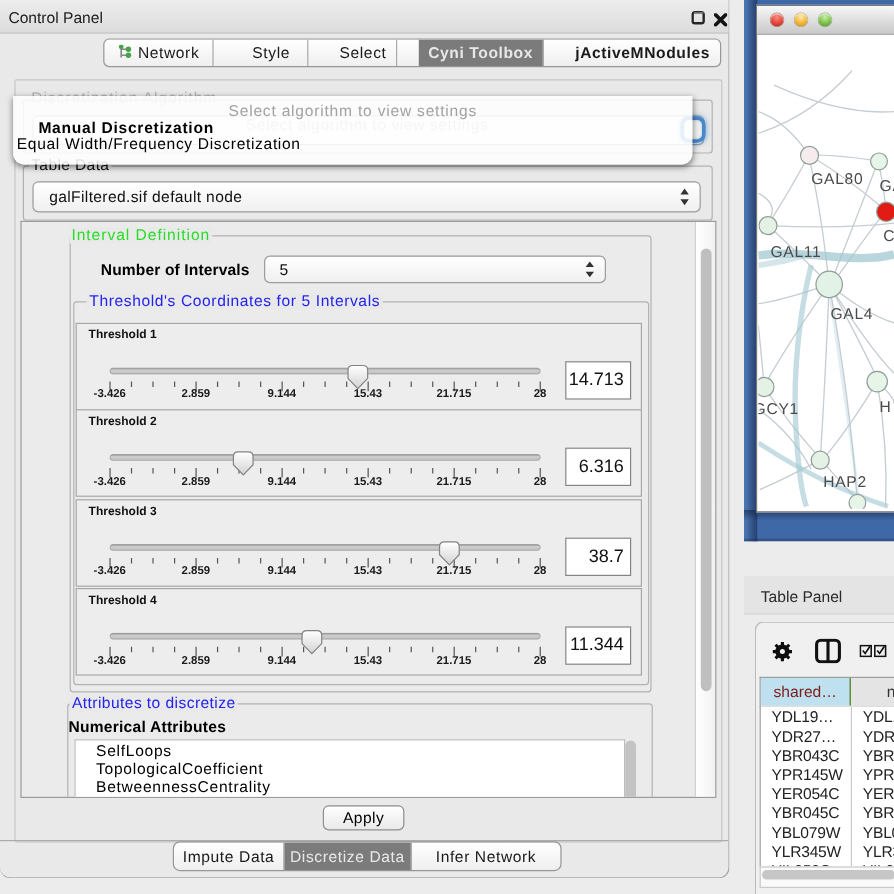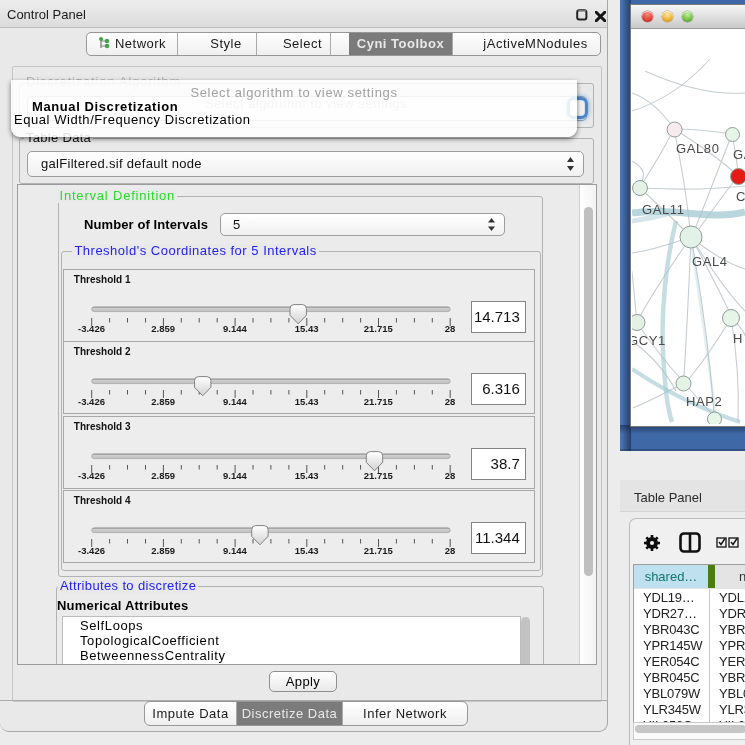--- a/index.html
+++ b/index.html
@@ -46,21 +46,21 @@
       <line x1="3" y1="2" x2="3" y2="11" stroke="#888" stroke-width="1.4"></line>
       <line x1="3" y1="4" x2="8" y2="4" stroke="#888" stroke-width="1.2"></line>
       <line x1="3" y1="9" x2="8" y2="9" stroke="#888" stroke-width="1.2"></line>
       <circle cx="3" cy="2" r="2" fill="#46a349"></circle>
           <circle cx="9" cy="4" r="2.3" fill="#46a349"></circle>
       <circle cx="9" cy="9" r="2.3" fill="#46a349"></circle>
         </svg>Network</div>
     <div style="width:60px;">Style</div>
     <div style="width:55px;">Select</div>
     <div class="sel" style="width:103px;font-weight:bold;">Cyni Toolbox</div>
-    <div style="width:129px;">jActiveMNodules</div>
+    <div style="width:129px;font-weight:bold;">jActiveMNodules</div>
   </div>
 
   <div class="abs" style="left:12px;top:66px;width:588px;height:634px;border:1px solid #c6c6c6;border-radius:2px;"></div>
 
   <div class="tbox" style="left:19px;top:83px;width:573px;height:43px;"></div>
   <div class="ttitle" style="left:24px;top:75px;color:#b4b4b4;background:transparent;letter-spacing:0.8px;">Discretization Algorithm</div>
 
   <div class="combo" style="left:27px;top:96px;width:558px;height:23px;background:#f7f7f7;"></div>
   <div class="abs" style="left:27px;top:96px;width:558px;text-align:center;font-size:13px;color:#b3b3b3;letter-spacing:0.5px;">Select algorithm to view settings</div>
   <div class="abs" style="left:567px;top:97px;width:15px;height:16px;border-radius:7px;
@@ -408,22 +408,22 @@
       <line x1="11" y1="2" x2="11" y2="19" stroke="#111" stroke-width="2.6"></line>
     </svg>
     <svg class="abs" style="left:86px;top:18px;" width="24" height="11" viewBox="0 0 24 11">
       <rect x="1" y="1" width="9" height="9" fill="none" stroke="#111" stroke-width="1.3"></rect>
       <path d="M3 5 l2 2.5 L9 1.5" fill="none" stroke="#111" stroke-width="1.4"></path>
       <rect x="13" y="1" width="9" height="9" fill="none" stroke="#111" stroke-width="1.3"></rect>
       <path d="M15 5 l2 2.5 L21 1.5" fill="none" stroke="#111" stroke-width="1.4"></path>
     </svg>
 
     <div class="abs" style="left:3px;top:45px;width:113px;height:24px;background:#e4e4e4;border:1px solid #9e9e9e;border-right:none;"></div>
-    <div class="abs" style="left:4px;top:46px;width:74px;height:23px;background:#bfe0ee;border-right:7px solid #4d7c0f;
-         font-size:13px;color:#0f766e;text-align:center;line-height:23px;">shared…</div>
+    <div class="abs" style="left:4px;top:46px;width:74px;height:23px;background:#bfe0ee;border-right:1px solid #4d7c0f;
+         font-size:13px;color:#7f1d1d;text-align:center;line-height:23px;">shared…</div>
     <div class="abs" style="left:109px;top:46px;font-size:13px;color:#333;line-height:23px;">n</div>
 
     <div class="abs" style="left:3px;top:70px;width:113px;height:133px;background:#fff;border-left:1px solid #9e9e9e;overflow:hidden;font-size:13px;letter-spacing:-0.2px;color:#222;">
       <div class="abs" style="left:9px;top:1px;">YDL19…</div>
         <div class="abs" style="left:85px;top:1px;">YDL1</div>
       <div class="abs" style="left:9px;top:17px;">YDR27…</div>
         <div class="abs" style="left:85px;top:17px;">YDR2</div>
       <div class="abs" style="left:9px;top:33px;">YBR043C</div>
         <div class="abs" style="left:85px;top:33px;">YBR0</div>
       <div class="abs" style="left:9px;top:49px;">YPR145W</div>

